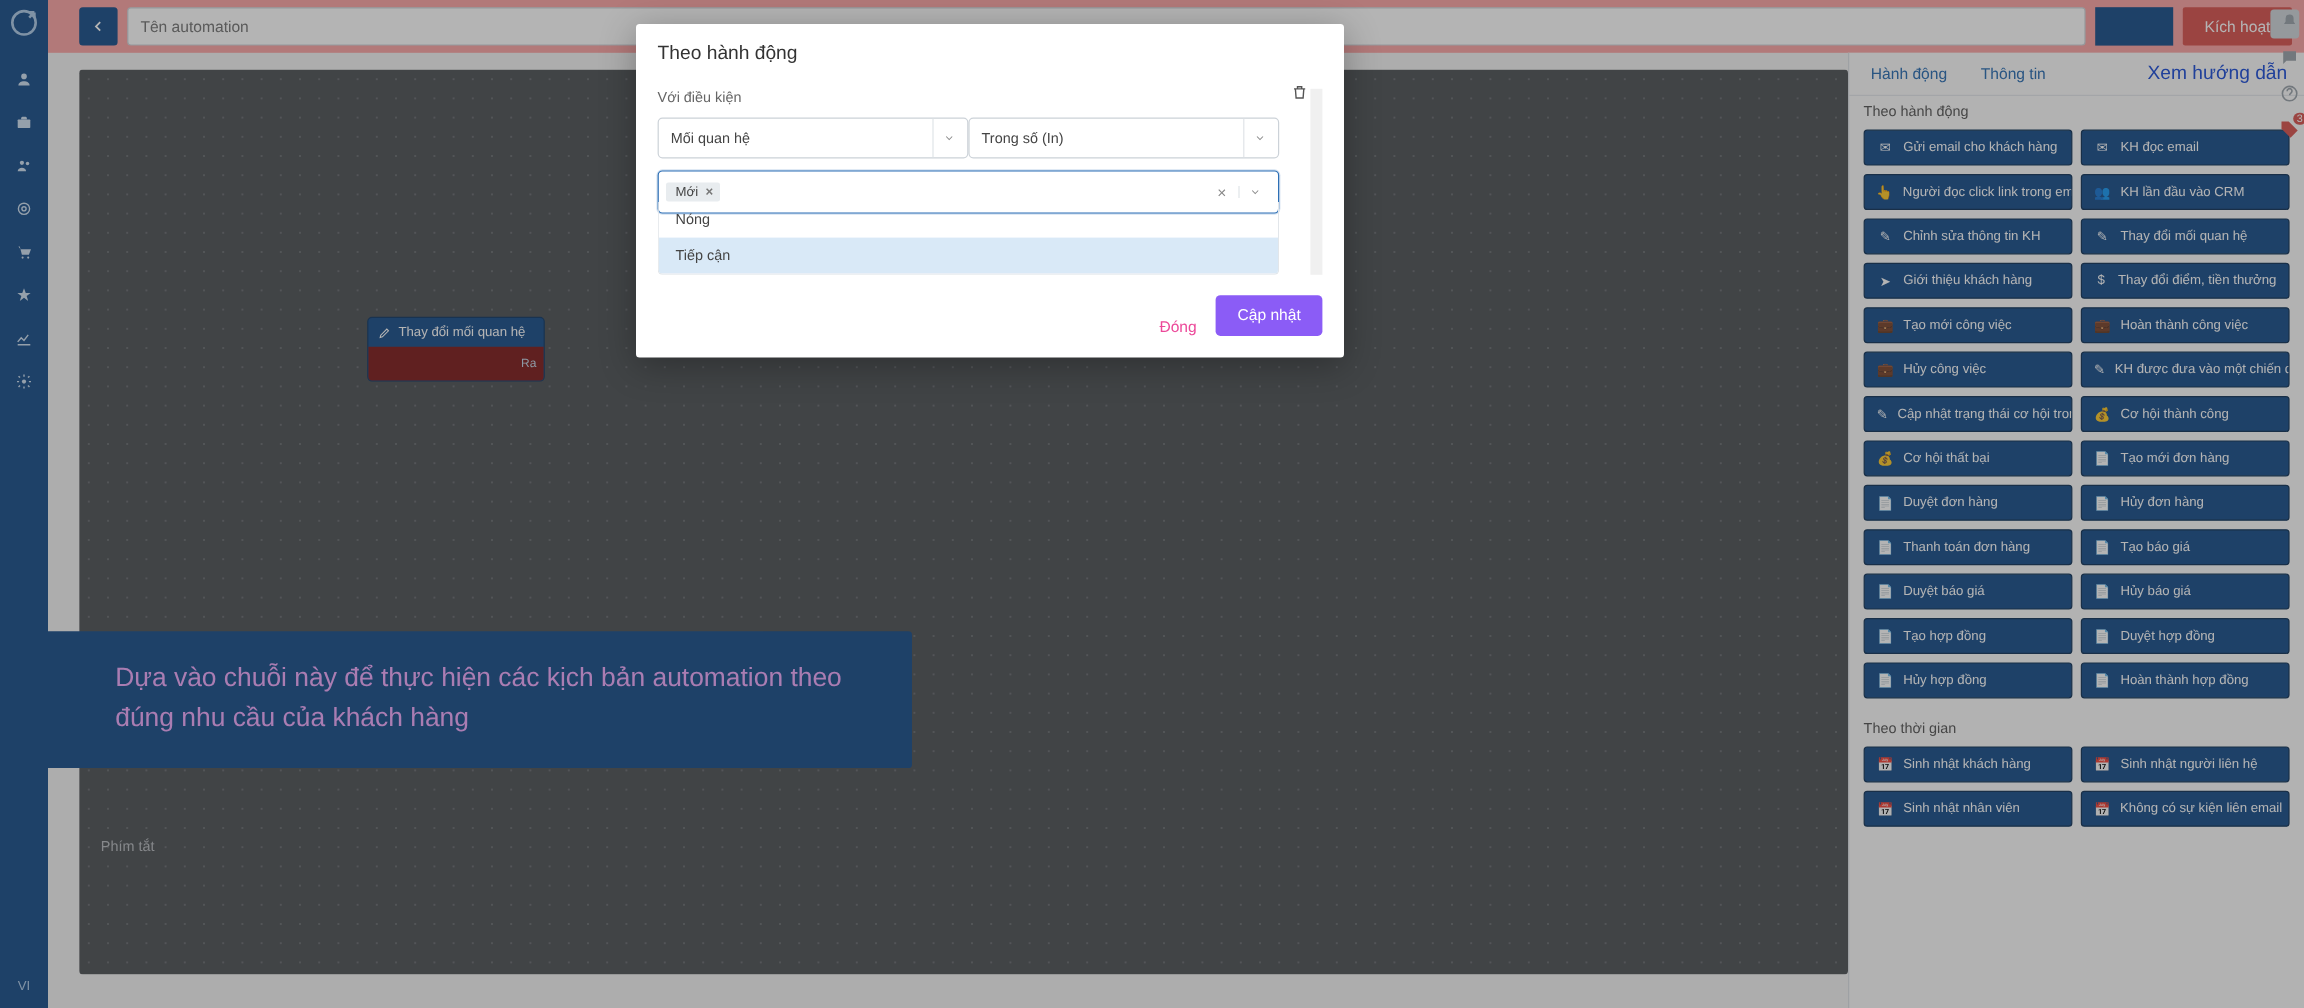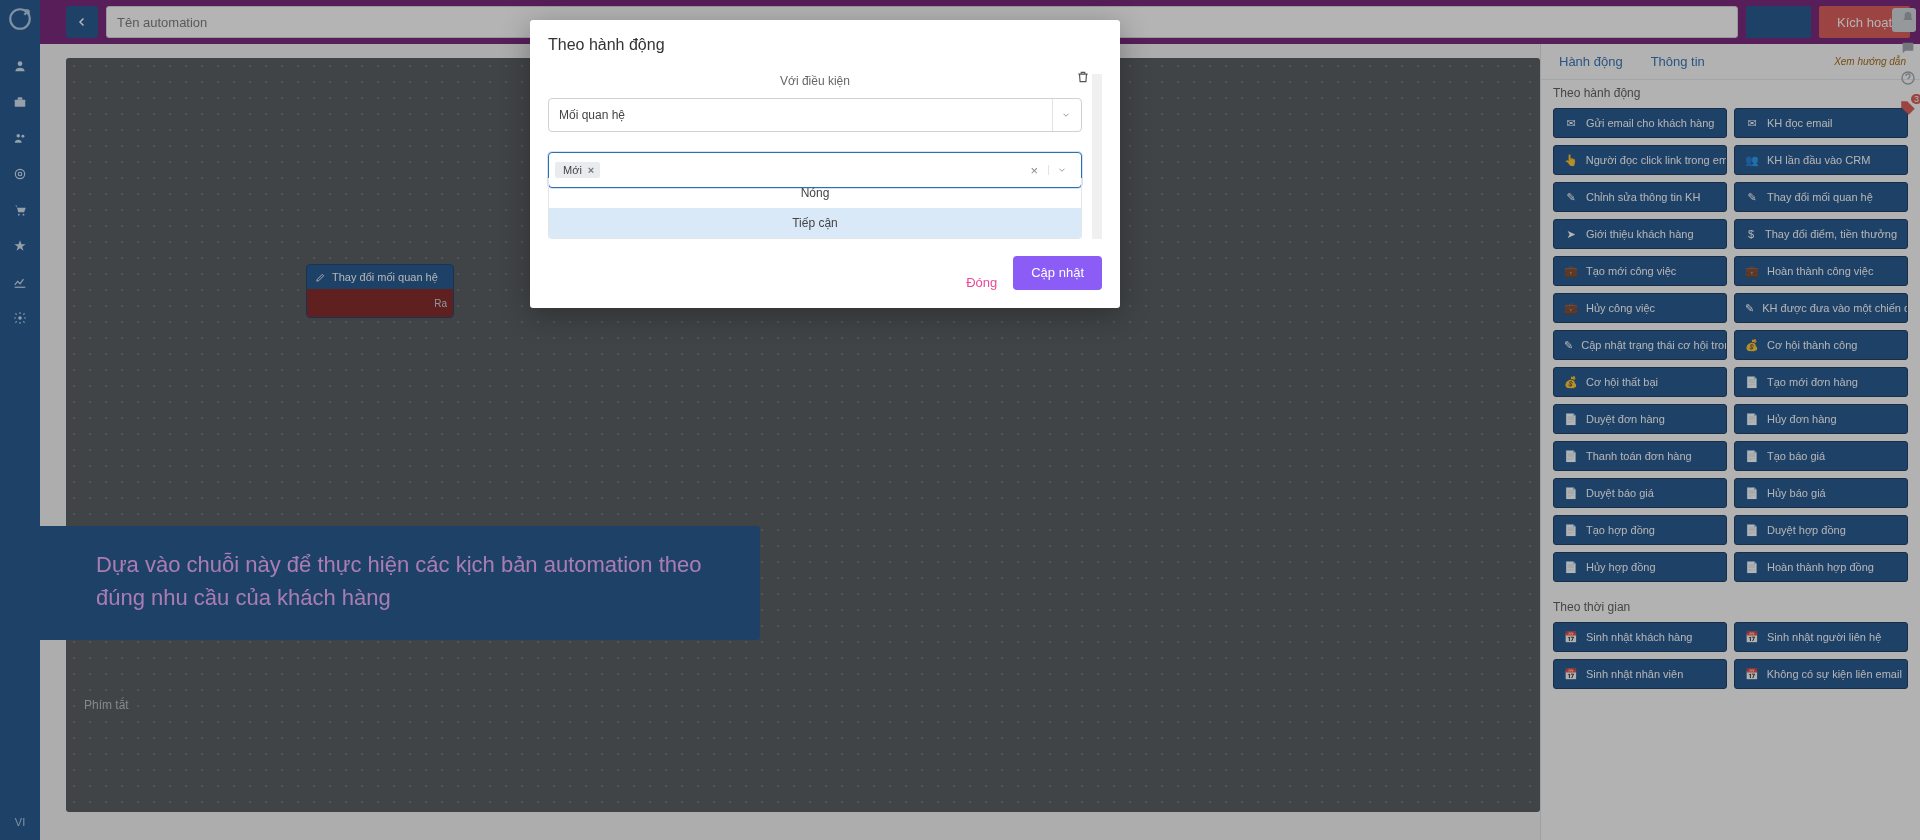--- a/index.html
+++ b/index.html
@@ -5,55 +5,55 @@
 * { box-sizing: border-box; margin: 0; padding: 0; }
 body { font-family: -apple-system, Helvetica, Arial, sans-serif; font-size: 13px; background: #f5f5f5; overflow: hidden; }
 .app { display: flex; width: 1920px; height: 840px; position: relative; }
 .overlay { position: absolute; inset: 0; background: rgba(40,40,40,0.35); z-index: 5; pointer-events: none; }
 .sidebar { width: 40px; background: #1a4f8b; display: flex; flex-direction: column; align-items: center; padding-top: 4px; z-index: 1; }
 .sidebar .logo { width: 30px; height: 30px; margin-bottom: 14px; color: #aecbe8; display:flex; align-items:center; justify-content:center; }
 .sidebar .nav-icon { width: 40px; height: 36px; display: flex; align-items: center; justify-content: center; color: #cfe0f2; cursor: pointer; }
 .sidebar .spacer { flex: 1; }
 .sidebar .lang { color: #aecbe8; font-size: 11px; padding: 12px 0; }
 .main { flex: 1; display: flex; flex-direction: column; position: relative; }
-.topbar { height: 44px; display: flex; align-items: center; padding: 6px 10px 6px 26px; gap: 8px; background: #701a75; }
+.topbar { height: 44px; display: flex; align-items: center; padding: 6px 10px 6px 26px; gap: 8px; background: #fca5a5; }
 .back-btn { width: 32px; height: 32px; background: #1a4f8b; color: #fff; border-radius: 3px; display:flex; align-items:center; justify-content:center; cursor:pointer; }
 .name-input { flex:1; height: 32px; border:1px solid #d0d6db; border-radius:3px; padding:0 10px; font-size:13px; color:#888; background:#fff; }
 .none-select { width:65px; height:32px; background:#1a4f8b; }
 .activate-btn { height:32px; padding:0 18px; background:#d9534f; color:#fff; border:none; border-radius:2px; font-size:13px; cursor:pointer; }
 .content { flex:1; display:flex; }
 .canvas-wrap { flex:1; padding:14px 0 14px 26px; position:relative; }
 .canvas { width:100%; height: calc(100% - 14px); background:#4f5357; background-image: radial-gradient(#6a6e72 1px, transparent 1px); background-size:16px 16px; border-radius:3px; position:relative; }
 .node { position:absolute; left:240px; top:206px; width:148px; background:#1a4f8b; border:1px solid #123a66; border-radius:4px; color:#fff; font-size:11px; }
 .node-head { padding:6px 8px; display:flex; align-items:center; gap:6px; }
 .node-foot { height:28px; background:#7f1d1d; font-size:10px; color:#c3d5e6; display:flex; align-items:center; justify-content:flex-end; padding:0 6px; border-radius:0 0 3px 3px; }
 .shortcut-lbl { position:absolute; left:18px; bottom:100px; color:#b8bcc0; font-size:12px; }
 .caption-box { position:absolute; left:0; bottom:200px; background:#1a4f8b; color:#f0abfc; padding:22px 56px 26px 56px; font-size:22px; line-height:1.5; border-radius:0 3px 3px 0; z-index:3; max-width:720px; }
 .right-panel { width:380px; background:#fcfcfc; border-left:1px solid #dde2e6; display:flex; flex-direction:column; }
 .tabs { height:36px; display:flex; align-items:center; border-bottom:1px solid #e5e9ed; padding:0 4px; }
 .tab { padding:0 14px; height:100%; display:flex; align-items:center; color:#2a6db3; font-size:13px; cursor:pointer; }
 .tab.active { }
-.help-link { margin-left:auto; color:#a16207; font-size:10px; padding-right:10px; cursor:pointer;font-style:italic; }
+.help-link { margin-left:auto; color:#1d4ed8; font-size:16px; padding-right:10px; cursor:pointer; }
 .panel-title { font-size:18px; padding:8px 12px 6px; color:#333; }
 .section-lbl { font-size:12px; color:#555; padding:6px 12px 8px; }
 .actions-grid { display:grid; grid-template-columns:1fr 1fr; gap:7px; padding:0 12px 12px; }
 .action-btn { height:30px; background:#1a4f8b; border:1px solid #113459; border-radius:3px; color:#fff; font-size:11px; display:flex; align-items:center; gap:8px; padding:0 10px; cursor:pointer; overflow:hidden; white-space:nowrap; }
 .action-btn .ico { width:14px; display:inline-flex; justify-content:center; font-size:11px; }
 .floaters { position:absolute; right:0; top:8px; width:24px; z-index:2; display:flex; flex-direction:column; gap:10px; align-items:center; }
 .floater { width:20px; height:20px; color:#9aa3ab; display:flex; align-items:center; justify-content:center; position:relative; }
 .badge { position:absolute; top:-4px; right:-4px; background:#d9534f; color:#fff; font-size:9px; border-radius:8px; padding:0 3px; }
 .avatar { width:24px; height:24px; background:#cfd6db; border-radius:3px; position:absolute; right:4px; top:8px; z-index:2; }
 
 .modal { position:absolute; left:490px; top:20px; width:590px; background:#fff; border-radius:3px; box-shadow:0 6px 30px rgba(0,0,0,0.3); z-index:20; display:flex; flex-direction:column; }
 .modal-head { padding:16px 18px 10px; font-size:16px; color:#333; }
 .modal-body { padding:6px 18px 0; position:relative; }
-.body-scroll { border-right:10px solid #f0f0f0; padding-right:10px;text-align:center; }
+.body-scroll { border-right:10px solid #f0f0f0; padding-right:26px; }
 .cond-lbl { font-size:12px; color:#666; margin:4px 0 10px; }
 .trash { position:absolute; right:30px; top:6px; color:#555; cursor:pointer; }
-.row { display:flex; gap:0; margin-bottom:20px; }
+.row { display:flex; gap:0; margin-bottom:10px; }
 .sel { flex:1; height:34px; border:1px solid #ccd2d8; border-radius:4px; display:flex; align-items:center; padding:0 10px; color:#444; font-size:12px; background:#fff; position:relative; cursor:pointer; }
 .sel .chev { margin-left:auto; color:#888; border-left:1px solid #e0e4e8; padding-left:8px; height:100%; display:flex; align-items:center; }
 .multi { height:36px; border:1px solid #2d6fb5; border-radius:4px; display:flex; align-items:center; padding:0 6px; gap:6px; background:#fff; box-shadow:0 0 0 1px rgba(45,111,181,0.2); }
 .chip { background:#e8ecef; border-radius:2px; padding:2px 6px 2px 8px; font-size:11px; color:#444; display:flex; align-items:center; gap:6px; }
 .chip .x { color:#777; cursor:pointer; font-weight:bold; }
 .multi .spacer2 { flex:1; }
 .multi .clear { color:#888; cursor:pointer; padding:0 4px; }
 .multi .chev2 { border-left:1px solid #e0e4e8; padding:0 8px; color:#888; cursor:pointer; }
 .dropdown { border:1px solid #e2e6ea; border-top:none; border-radius:0 0 4px 4px; margin-top:-10px; overflow:hidden; }
 .opt { padding:8px 14px; font-size:12px; color:#444; cursor:pointer; }
@@ -336,20 +336,28 @@
           </div>
           <div class="row">
             <div class="sel">
               <span>Mối quan hệ</span>
               <span class="chev">
                   <svg width="10" height="10" viewBox="0 0 24 24" fill="none" stroke="currentColor" stroke-width="2">
                     <path d="M6 9l6 6 6-6"></path>
                   </svg>
                 </span>
             </div>
+            <div class="sel">
+              <span>Trong số (In)</span>
+              <span class="chev">
+                  <svg width="10" height="10" viewBox="0 0 24 24" fill="none" stroke="currentColor" stroke-width="2">
+                    <path d="M6 9l6 6 6-6"></path>
+                  </svg>
+                </span>
+            </div>
           </div>
           <div class="multi">
             <div class="chip">
               <span>Mới</span>
               <span class="x">×</span>
             </div>
             <div class="spacer2"></div>
             <span class="clear">×</span>
             <span class="chev2">
                 <svg width="10" height="10" viewBox="0 0 24 24" fill="none" stroke="currentColor" stroke-width="2">

